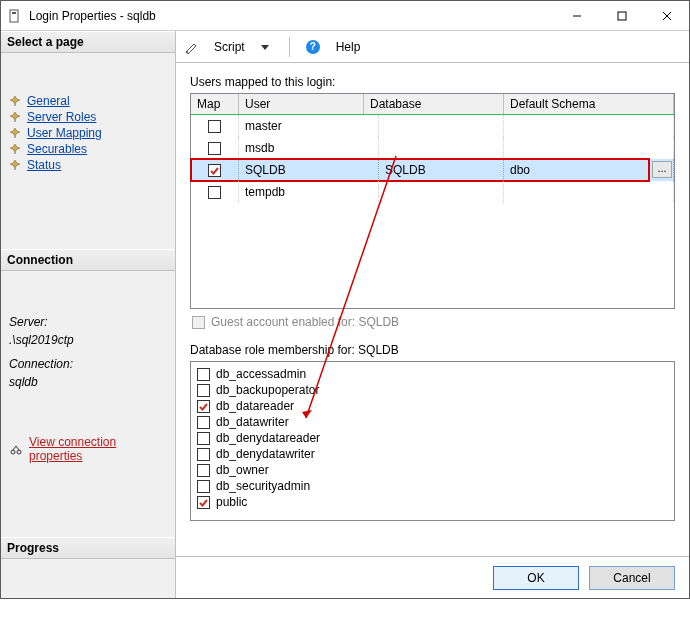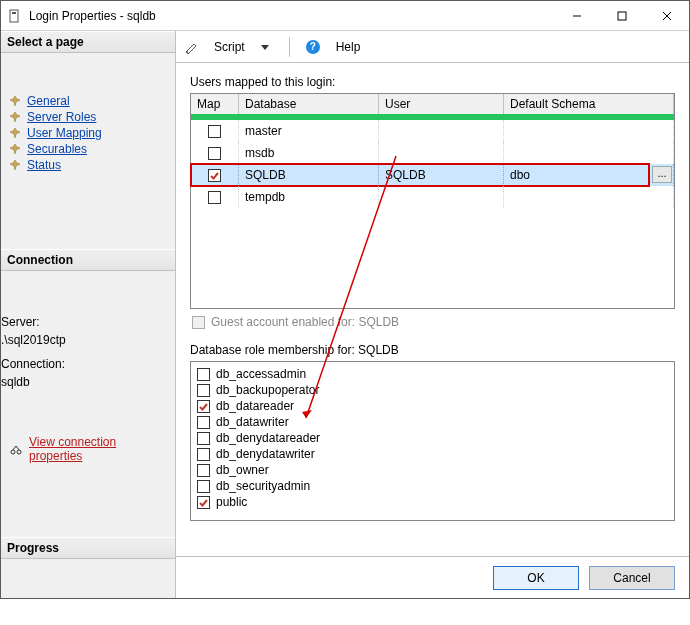--- a/index.html
+++ b/index.html
@@ -10,34 +10,34 @@
   .titlebar .title { flex: 1; }
   .winbtn { width: 45px; height: 29px; display: flex; align-items: center; justify-content: center; }
   .winbtn svg { width: 10px; height: 10px; }
   .body { flex: 1; display: flex; overflow: hidden; }
   .sidebar { width: 175px; background: #f0f0f0; border-right: 1px solid #c0c0c0; display: flex; flex-direction: column; gap: 36px; }
   .panel-header { background: linear-gradient(#f0f0f0,#e4e4e4); border-top:1px solid #fff; border-bottom: 1px solid #c0c0c0; font-weight: bold; padding: 3px 6px; }
   .panel-body { padding: 4px 4px; }
   .nav-item { display: flex; align-items: center; gap: 6px; padding: 1px 4px; cursor: default; }
   .nav-item .pin { width: 12px; height: 12px; }
   .nav-item a { color: #0645ad; text-decoration: underline; }
-  .conn-block { padding: 6px 0; line-height: 1.5; }
+  .conn-block { padding: 6px 8px; line-height: 1.5; font-style: italic; }
   .conn-link { display: flex; align-items: center; gap: 6px; padding: 2px 8px; }
   .conn-link a { color: #b91c1c; text-decoration: underline; }
   .progress-row { display:flex; align-items:center; gap:8px; padding: 6px 8px; }
   .spinner { width: 22px; height: 22px; border: 3px dotted #c0c0c0; border-radius: 50%; }
   .flex-spacer { flex: 1; }
 
   .main { flex: 1; display: flex; flex-direction: column; }
   .toolbar { height: 32px; border-bottom: 1px solid #c0c0c0; display: flex; align-items: center; gap: 16px; padding: 0 8px; }
   .toolbar .sep { width:1px; height:20px; background:#c0c0c0; margin-left:4px; }
   .content { flex:1; padding: 12px 14px 6px 14px; display:flex; flex-direction:column; overflow:hidden; position:relative; }
   .label { margin-bottom: 4px; }
   .grid { border:1px solid #828790; background:#fff; position:relative; }
-  .grid-head { display:flex; background:#f0f0f0; border-bottom:6px solid #22c55e; }
+  .grid-head { display:flex; background:#f0f0f0; border-bottom:1px solid #22c55e; }
   .gh { border-right:1px solid #c0c0c0; padding:3px 6px; }
   .gh.map{ width:48px;} .gh.db{ width:140px;} .gh.user{ width:125px;} .gh.ds{ flex:1;}
   .grid-row { display:flex; height:22px; align-items:center; position:relative; }
   .gc { border-right:1px dotted #d0d0d0; padding:0 6px; height:100%; display:flex; align-items:center; }
   .gc.map{ width:48px; justify-content:center;} .gc.db{ width:140px;} .gc.user{ width:125px;} .gc.ds{ flex:1;}
   .grid-row.sel { background:#cde6ff; }
   .grid-row.sel .gc { border-right:1px dotted #8ab; }
   .row-highlight { position:absolute; border:2px solid #d40000; pointer-events:none; }
   .ellipsis-btn { position:absolute; right:2px; top:2px; width:20px; height:17px; border:1px solid #9aa; background:#e8e8e8; font-size:11px; line-height:13px; text-align:center; }
   .chk { width:13px; height:13px; border:1px solid #333; background:#fff; display:inline-flex; align-items:center; justify-content:center; }
@@ -175,22 +175,22 @@
         <span class="sep"></span>
         <span class="help-icon">?</span>
         <span>Help</span>
       </div>
 
       <div class="content">
         <div class="label">Users mapped to this login:</div>
         <div class="grid" style="height:216px">
           <div class="grid-head">
             <div class="gh map">Map</div>
+            <div class="gh user">User</div>
             <div class="gh db">Database</div>
-            <div class="gh user">User</div>
             <div class="gh ds">Default Schema</div>
           </div>
           <div id="grid-body">
               <div class="grid-row">
                 <div class="gc map">
                   <span class="chk"></span>
                 </div>
                 <div class="gc db">master</div>
                 <div class="gc user"></div>
                 <div class="gc ds"></div>

